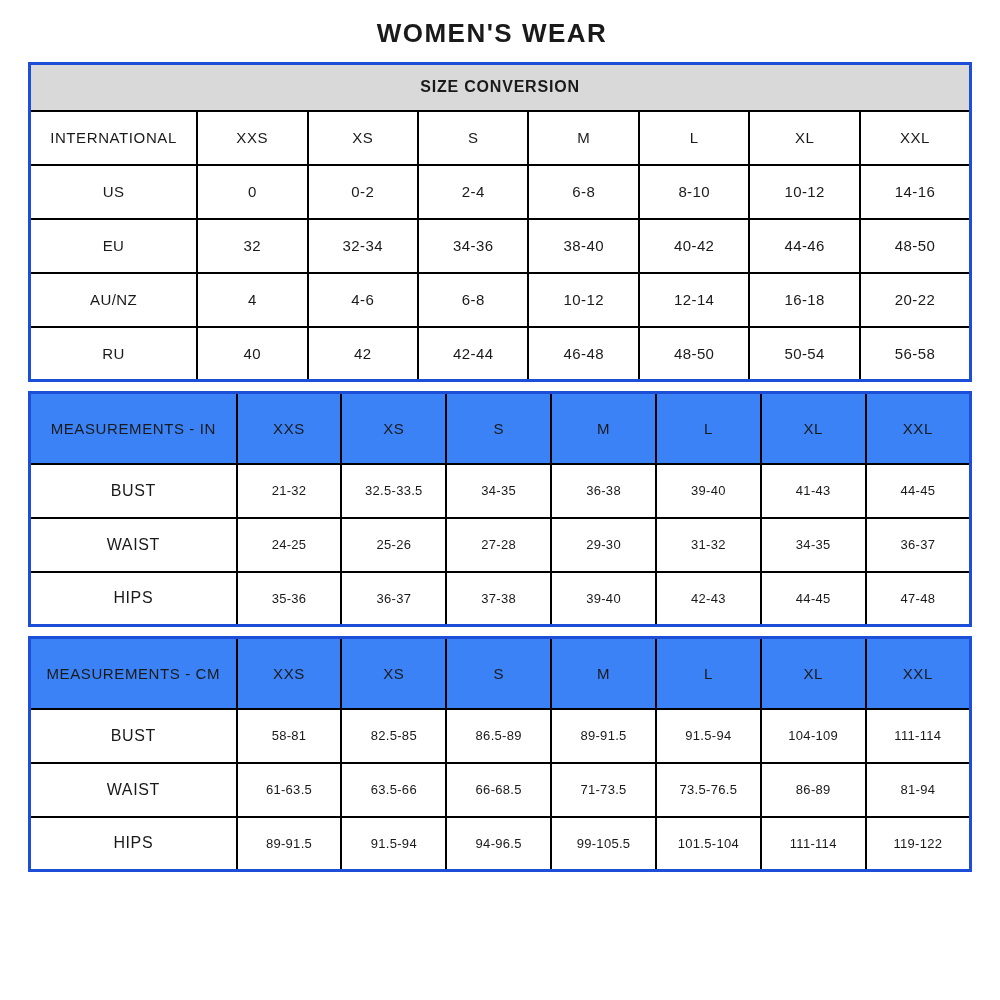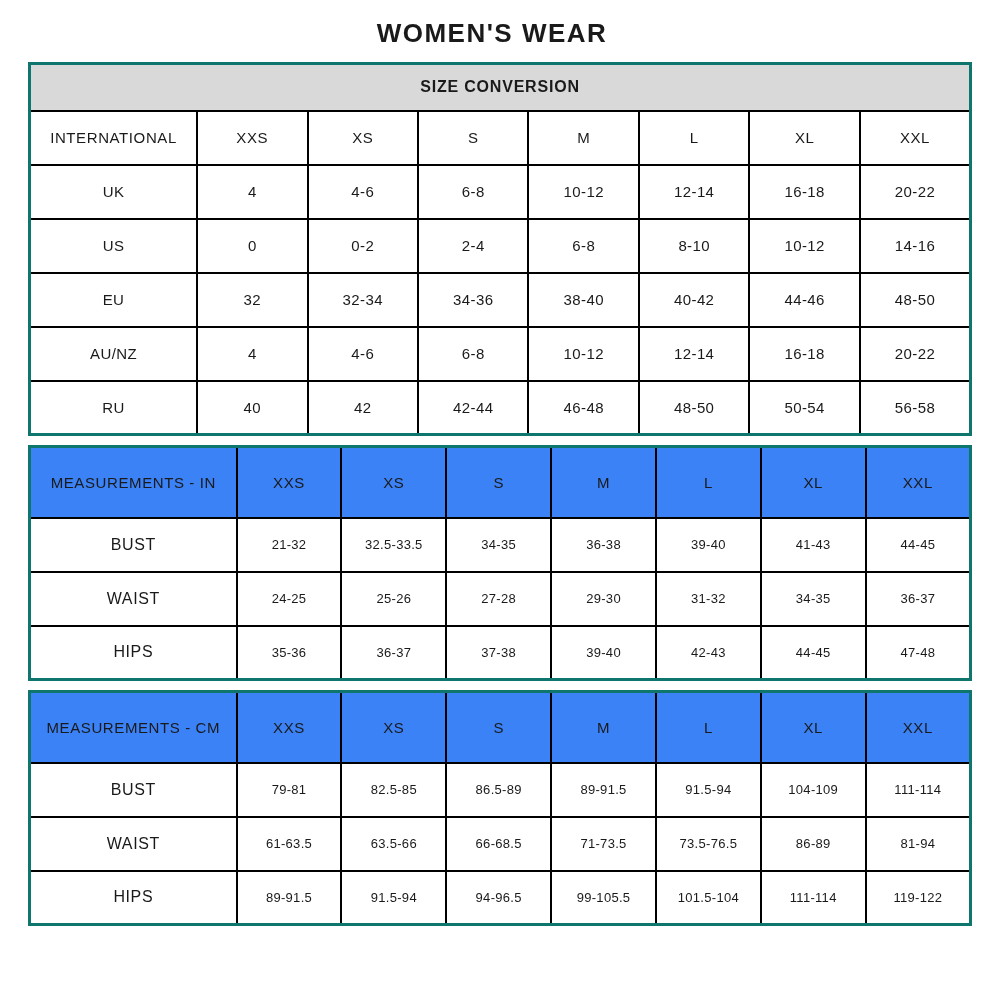--- a/index.html
+++ b/index.html
@@ -16,21 +16,21 @@
     font-size: 26px;
     font-weight: 700;
     letter-spacing: 1.5px;
     margin: 6px 0 13px 0;
     color: #1a1a1a;
   }
   table {
     width: 944px;
     border-collapse: collapse;
     table-layout: fixed;
-    border: 3px solid #0f766e;
+    border: 3px solid #1d4ed8;
     margin: 0 0 9px 0;
   }
   td {
     border: 2px solid #000;
     text-align: center;
     vertical-align: middle;
     padding: 0 2px;
     overflow: hidden;
     white-space: nowrap;
   }
@@ -94,30 +94,20 @@
       </tr>
       <tr class="head-row">
         <td>INTERNATIONAL</td>
         <td>XXS</td>
         <td>XS</td>
         <td>S</td>
         <td>M</td>
         <td>L</td>
         <td>XL</td>
         <td>XXL</td>
-      </tr>
-      <tr class="data-row">
-        <td class="row-label">UK</td>
-        <td>4</td>
-        <td>4-6</td>
-        <td>6-8</td>
-        <td>10-12</td>
-        <td>12-14</td>
-        <td>16-18</td>
-        <td>20-22</td>
       </tr>
       <tr class="data-row">
         <td class="row-label">US</td>
         <td>0</td>
         <td>0-2</td>
         <td>2-4</td>
         <td>6-8</td>
         <td>8-10</td>
         <td>10-12</td>
         <td>14-16</td>
@@ -227,21 +217,21 @@
         <td>XXS</td>
         <td>XS</td>
         <td>S</td>
         <td>M</td>
         <td>L</td>
         <td>XL</td>
         <td>XXL</td>
       </tr>
       <tr class="data-row">
         <td class="row-label">BUST</td>
-        <td>79-81</td>
+        <td>58-81</td>
         <td>82.5-85</td>
         <td>86.5-89</td>
         <td>89-91.5</td>
         <td>91.5-94</td>
         <td>104-109</td>
         <td>111-114</td>
       </tr>
       <tr class="data-row">
         <td class="row-label">WAIST</td>
         <td>61-63.5</td>

